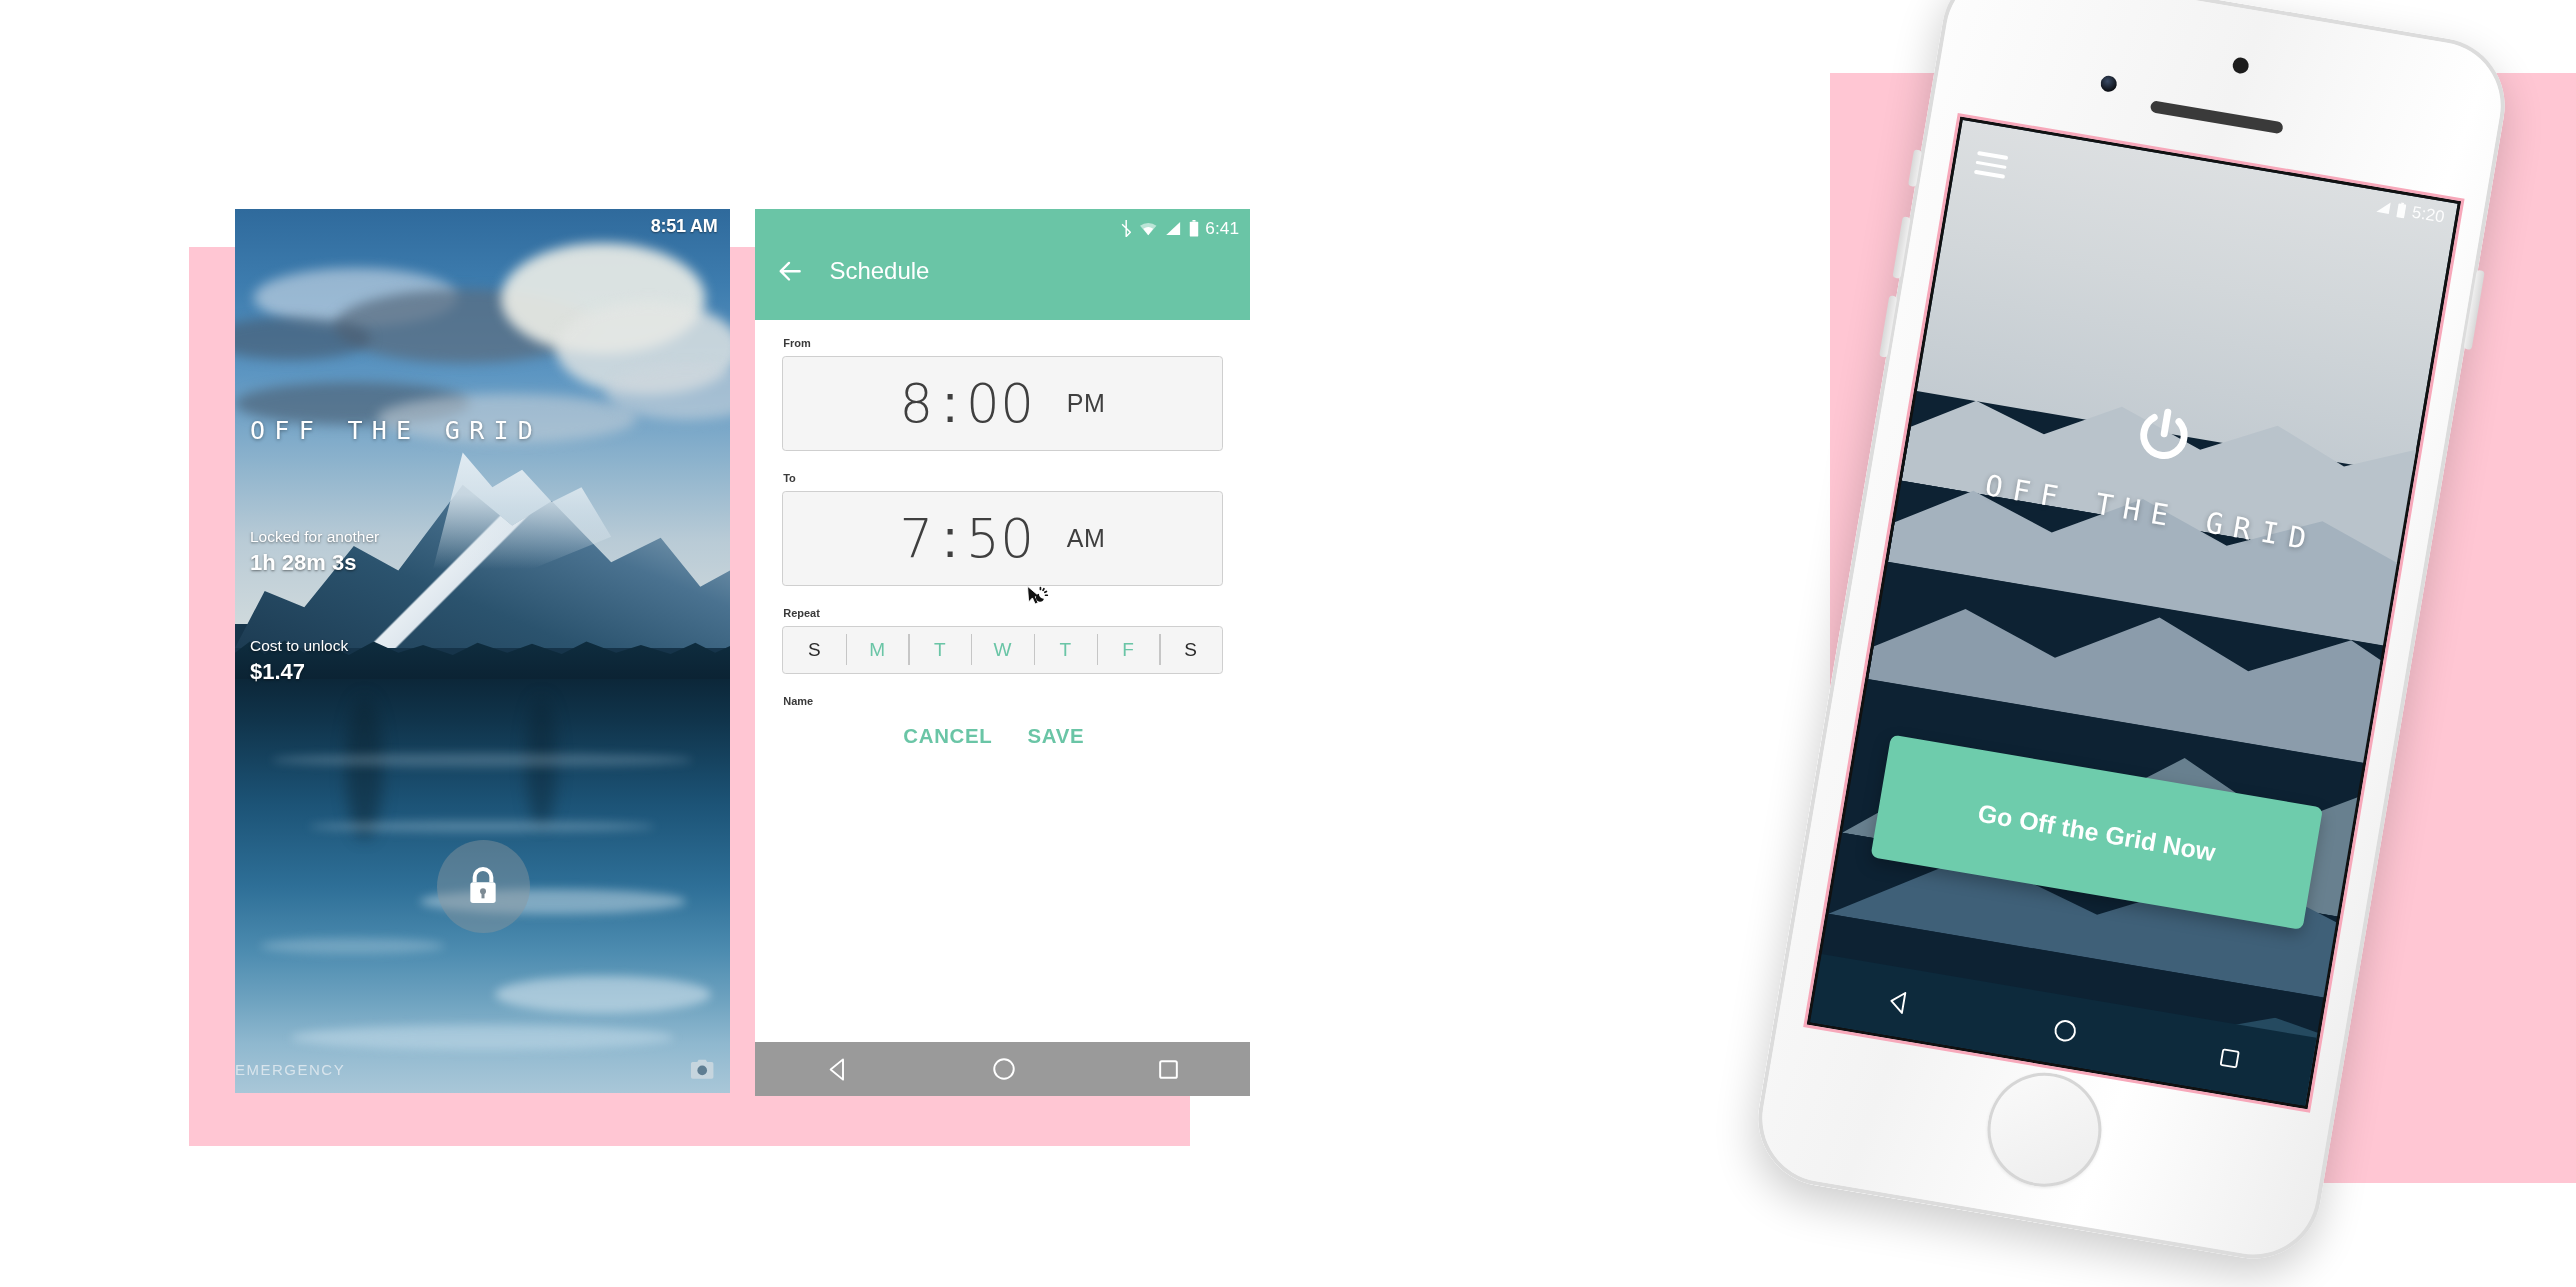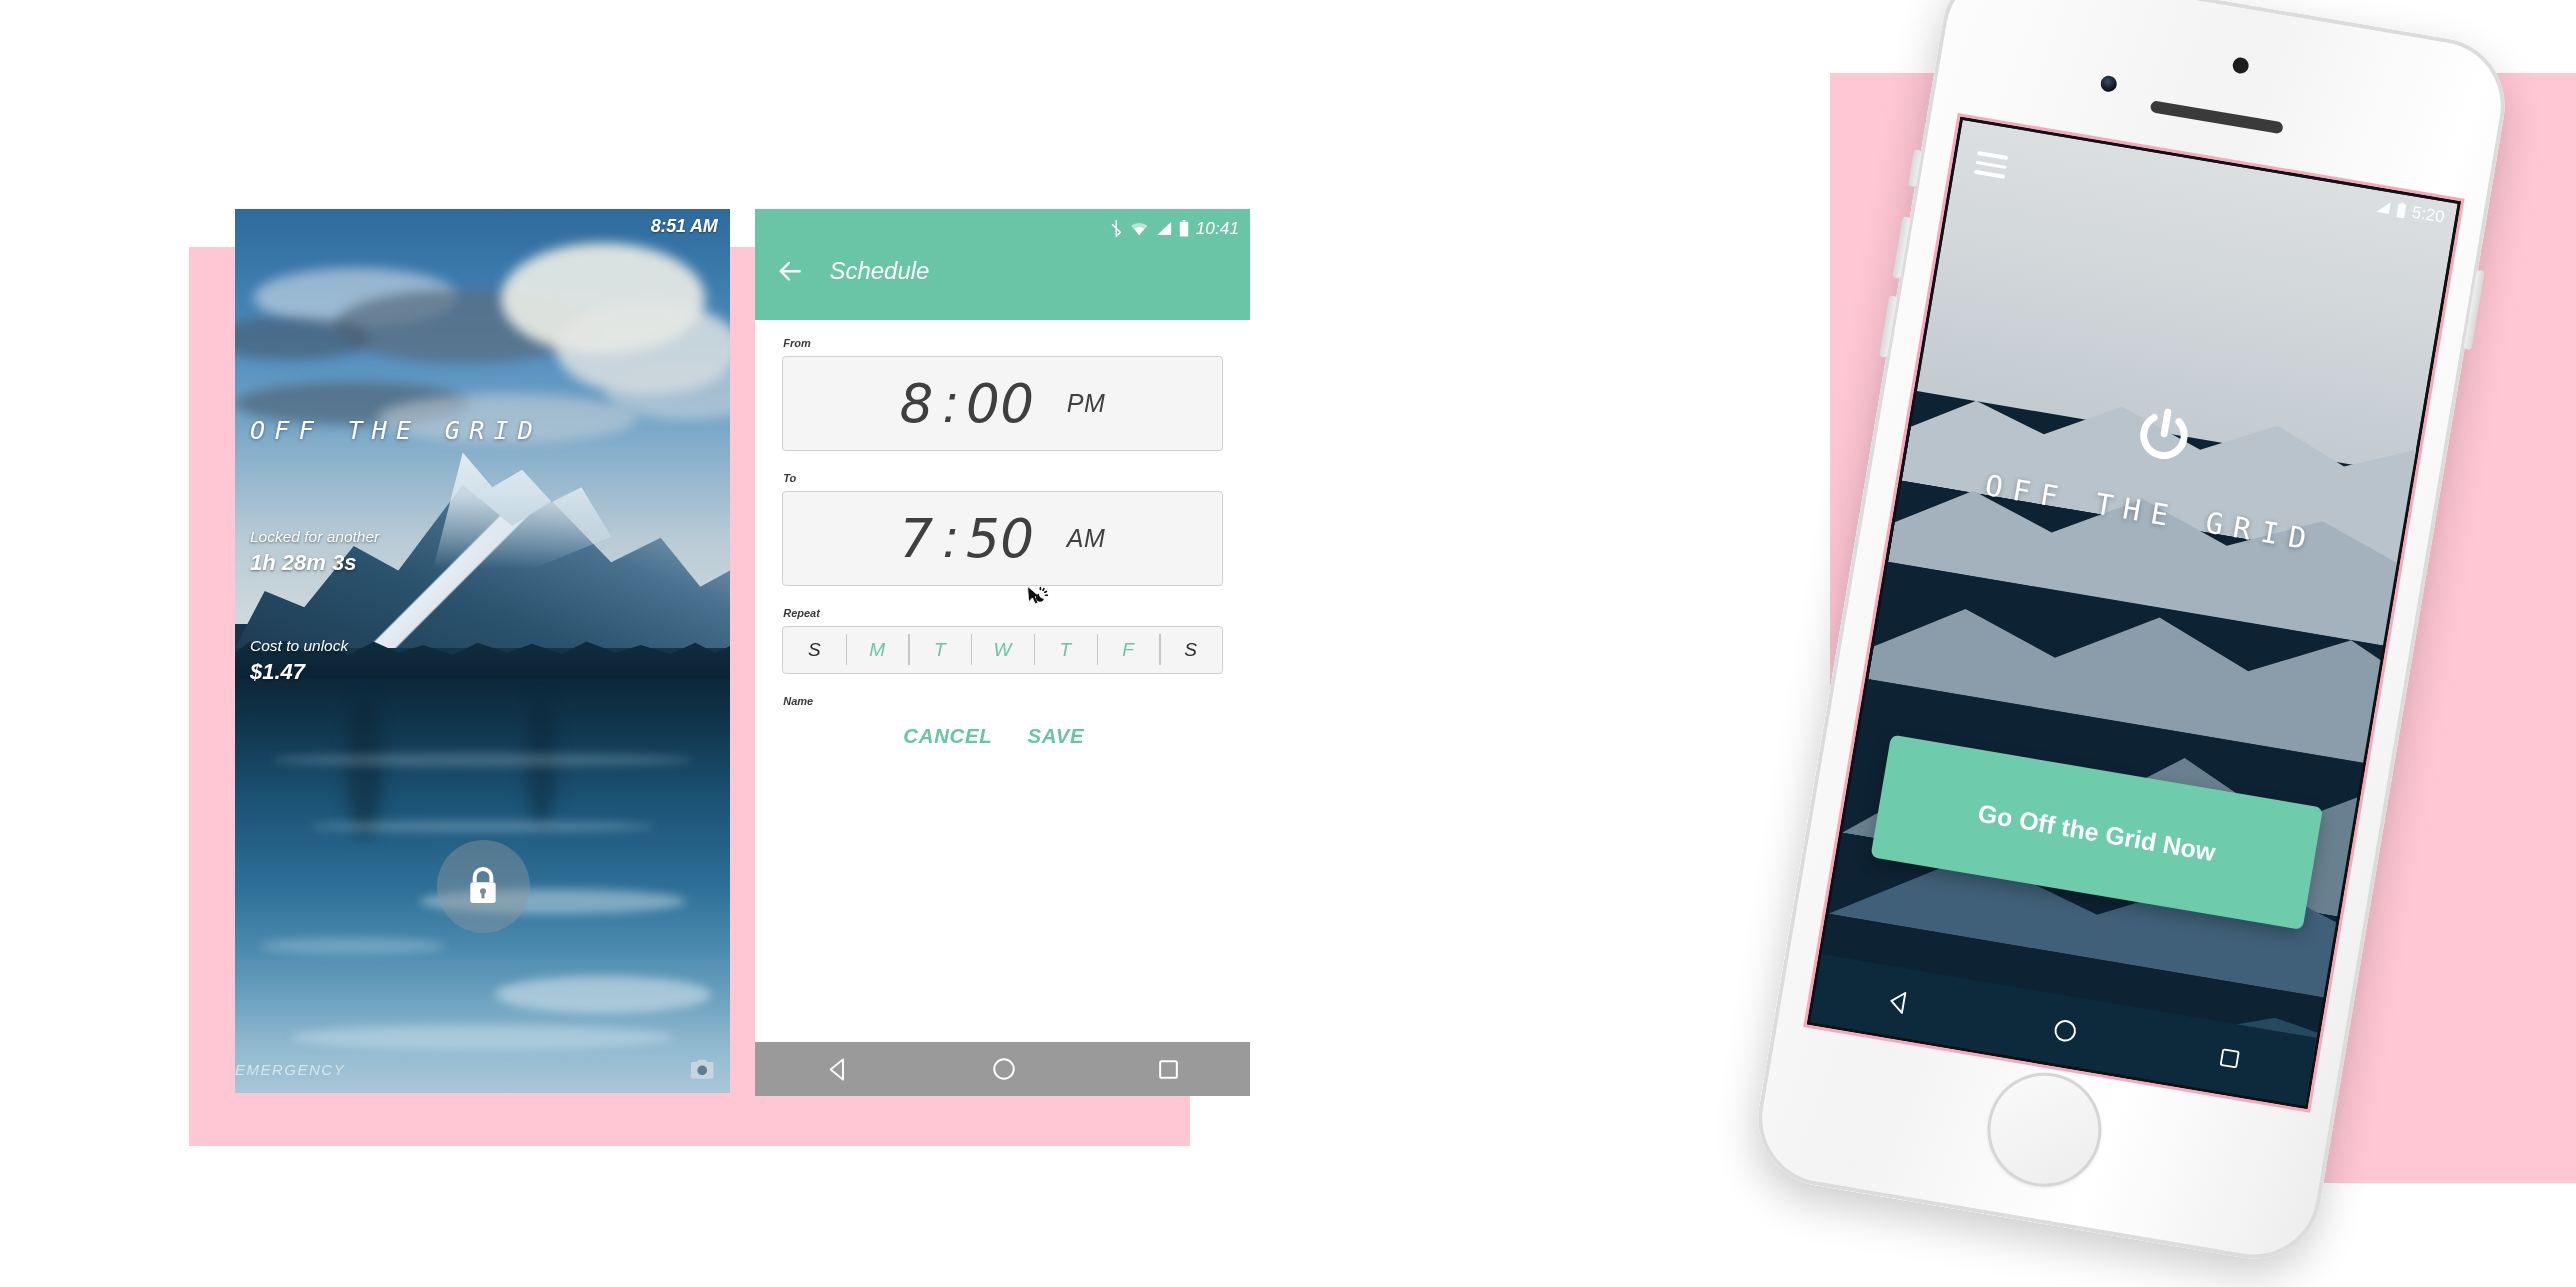--- a/index.html
+++ b/index.html
@@ -1,20 +1,20 @@
 <!DOCTYPE html>
 <html style="font-size:10px"><head>
 <meta charset="utf-8">
 <style>
   html,body{margin:0;padding:0;background:#ffffff;}
   body{width:2576px;height:1288px;position:relative;overflow:hidden;
        font-family:"Liberation Sans","DejaVu Sans",sans-serif;}
 
   
-  #left-comp{position:absolute;left:0;top:0;width:1298px;height:1093px;font-style:italic;}
+  #left-comp{position:absolute;left:0;top:0;width:1298px;height:1093px;}
 
   .pink-plate-left{position:absolute;background:#FFC6D3;}
   #pink-left-a{left:189px;top:247px;width:1001px;height:899px;}
 
   
   #lockscreen{position:absolute;left:235px;top:209px;width:495px;height:884px;
     overflow:hidden;background:#16344a;}
   .ls-photo{position:absolute;inset:0;}
   
   .sky{position:absolute;left:0;top:0;width:100%;height:47%;
@@ -229,21 +229,21 @@
           <path d="M1 4.3A13 13 0 0 1 17 4.3L9 13.5z" fill="#ffffff" opacity=".55"></path>
           <path d="M4.2 7.2a8.3 8.3 0 0 1 9.6 0L9 13.5z" fill="#fff"></path>
         </svg>
         <svg width="17.3" height="15" viewBox="0 0 16 14">
           <path d="M15 1v12H2z" fill="#fff"></path>
         </svg>
         <svg width="10" height="17.3" viewBox="0 0 10 18">
           <rect x="3.4" y="0" width="3.2" height="1.7" fill="#fff"></rect>
           <rect x="0.6" y="1.7" width="8.8" height="15.6" rx="1" fill="#fff"></rect>
         </svg>
-        <span class="sa-time">10:41</span>
+        <span class="sa-time">6:41</span>
       </div>
 
       <div class="sa-backrow">
         <svg class="sa-back" viewBox="0 0 24 24">
           <path d="M20 12H4m0 0l7-7m-7 7l7 7" fill="none" stroke="#fff" stroke-width="2" stroke-linecap="round" stroke-linejoin="round"></path>
         </svg>
         <div class="sa-title">Schedule</div>
       </div>
     </div>
 

